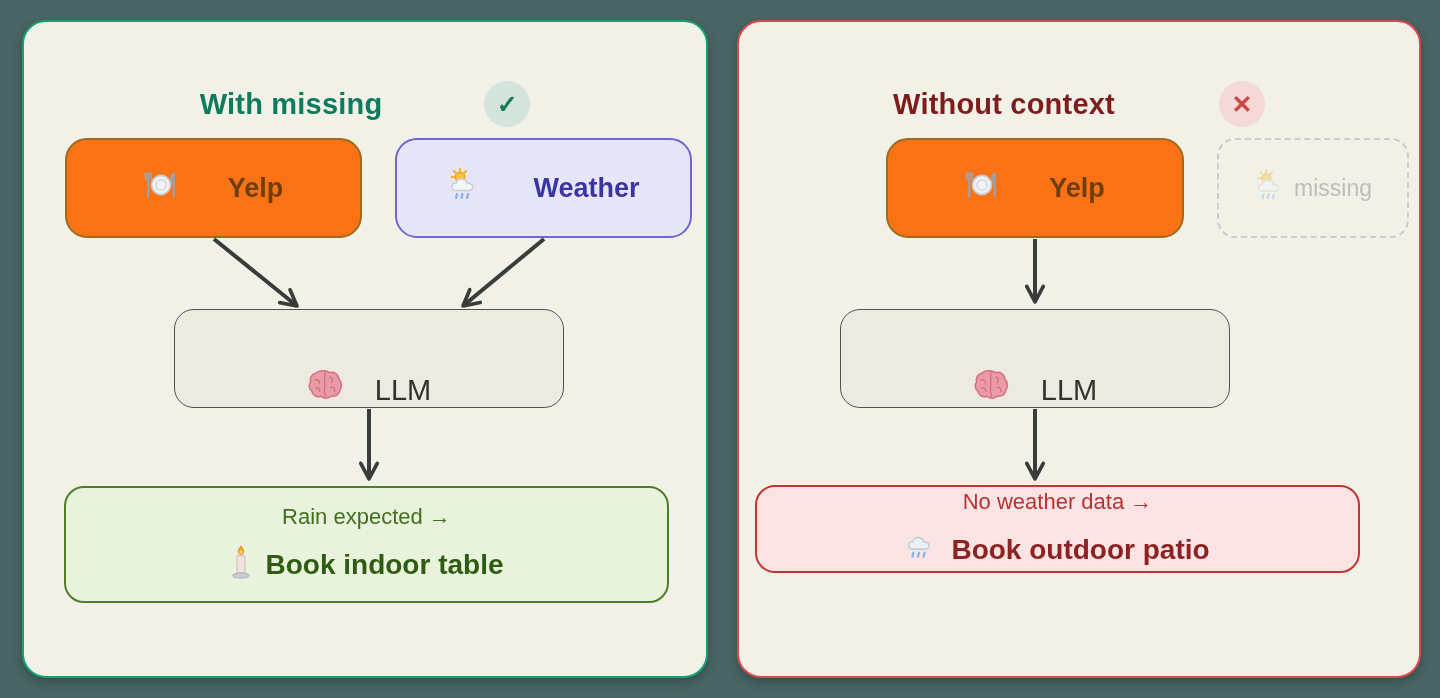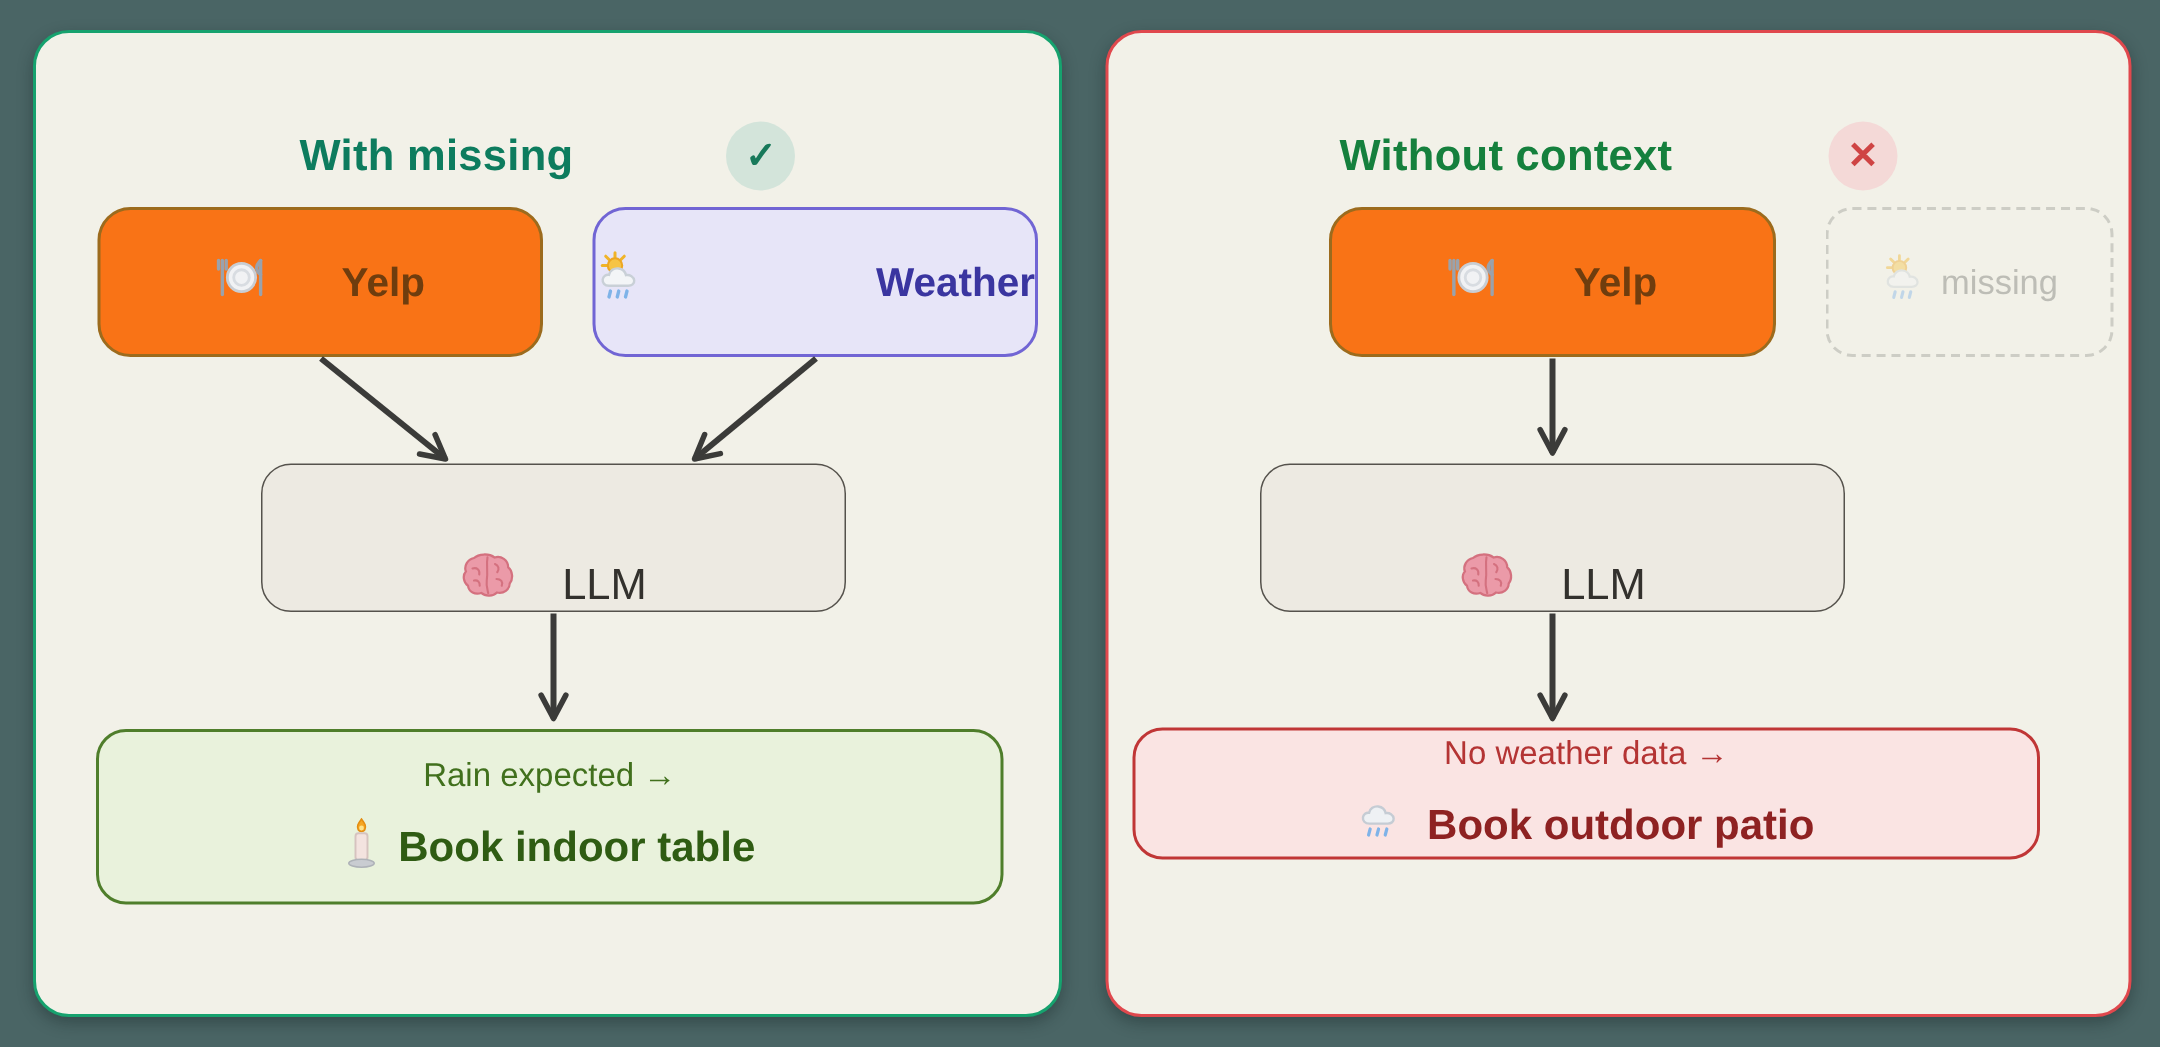--- a/index.html
+++ b/index.html
@@ -8,21 +8,21 @@
 
   .panel{position:absolute;top:20px;height:658px;background:#f2f1e8;border-radius:24px;
          box-sizing:border-box;border:2.5px solid;box-shadow:0 4px 10px rgba(15,30,30,.35);}
   #panel-left{left:22px;width:686px;border-color:#16a26e;}
   #panel-right{left:737px;width:684px;border-color:#e0484d;}
 
   .title-row{position:absolute;top:58px;left:0;right:0;height:48px;display:flex;
              align-items:center;justify-content:center;}
   .panel-title{font-size:29px;font-weight:700;letter-spacing:.2px;}
   #panel-left .panel-title{color:#0d7c5e;margin-right:102px;}
-  #panel-right .panel-title{color:#15803d;margin-right:104px;}
+  #panel-right .panel-title{color:#7f1d1d;margin-right:104px;}
   .status-circle{width:46px;height:46px;border-radius:50%;display:flex;align-items:center;
                  justify-content:center;font-size:25px;font-weight:700;}
   .status-circle.ok{background:#d3e4da;color:#17795a;}
   .status-circle.bad{background:#f4d9d7;color:#cf4444;}
 
   .node{position:absolute;box-sizing:border-box;display:flex;align-items:center;
         justify-content:center;}
   .src{border-radius:22px;gap:50px;font-size:27px;font-weight:700;}
   .yelp{background:#f97316;border:2px solid #9c6b1d;color:#6f3d0e;}
   .weather{background:#e7e5f8;border:2px solid #7165d4;color:#3a35a0;}
@@ -40,21 +40,21 @@
   .result.bad .r-line1{color:#b43434;}
   .r-line2{display:flex;align-items:center;gap:14px;font-size:28px;font-weight:700;}
   .result.good .r-line2{color:#2f5c13;}
   .result.bad .r-line2{color:#8e2222;}
 
   svg.arrows{position:absolute;left:0;top:0;pointer-events:none;}
   .arrow-line{stroke:#3b3b39;stroke-width:4;fill:none;}
 
   
   #l-yelp{left:41px;top:116px;width:297px;height:100px;}
-  #l-weather{left:371px;top:116px;width:297px;height:100px;justify-content:space-between;}
+  #l-weather{left:371px;top:116px;width:297px;height:100px;}
   #l-llm{left:150px;top:287px;width:390px;height:99px;}
   #l-result{left:40px;top:464px;width:605px;height:117px;}
   
   #r-yelp{left:147px;top:116px;width:298px;height:100px;}
   #r-missing{left:478px;top:116px;width:192px;height:100px;}
   #r-llm{left:101px;top:287px;width:390px;height:99px;}
   #r-result{left:16px;top:463px;width:605px;height:88px;}
 </style>
 </head>
 <body>

